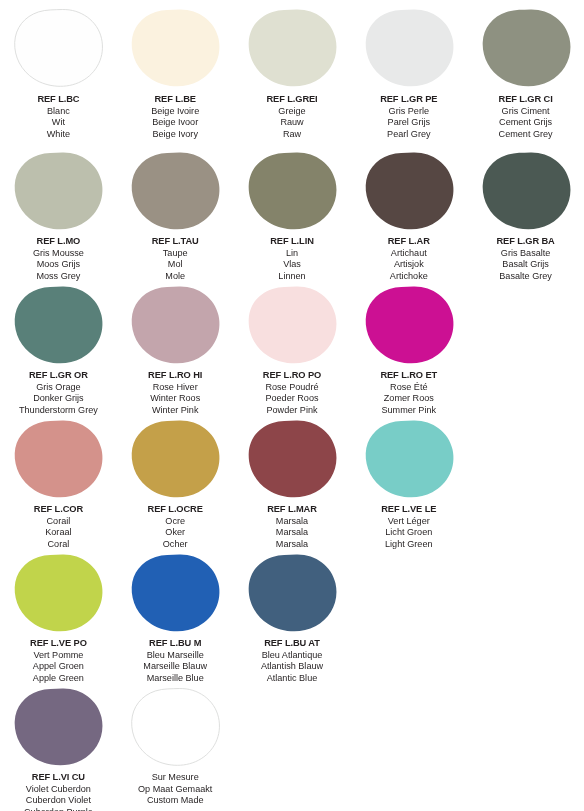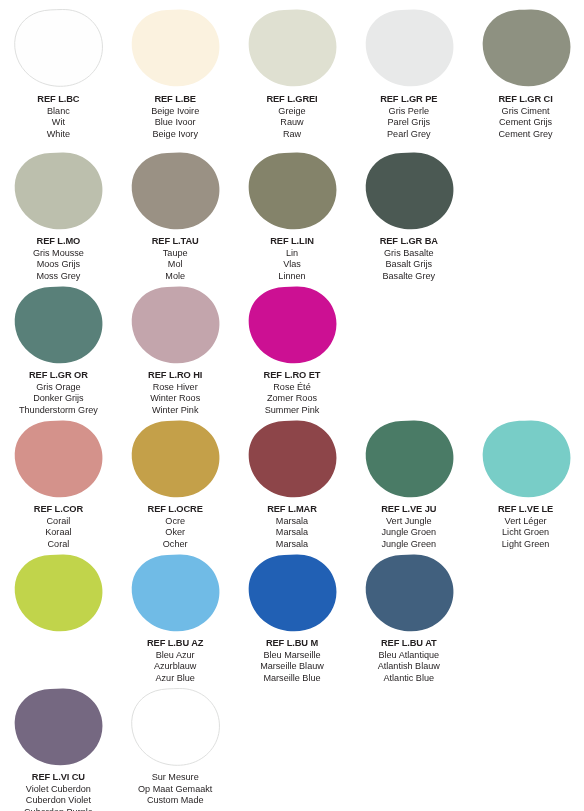--- a/index.html
+++ b/index.html
@@ -19,21 +19,21 @@
     width: 584px;
     height: 811px;
     box-sizing: border-box;
     padding: 6px 0 0 0;
   }
   .row {
     display: flex;
     width: 584px;
     height: 134px;
   }
-  .row.row-first { height: 144px; }
+  .row.row-first { height: 144px; justify-content: flex-end; }
   .cell {
     width: 116.8px;
     display: flex;
     flex-direction: column;
     align-items: center;
     box-sizing: border-box;
   }
   .swatch-wrap {
     width: 100px;
     height: 84px;
@@ -85,21 +85,21 @@
       </div>
       <div class="cell">
         <div class="swatch-wrap">
           <svg class="blob" viewBox="0 0 96 86" preserveAspectRatio="xMidYMid meet">
             <path d="M52.5,1.6 C72,1.0 89.5,13.5 93.6,31.8 C97.8,50.4 88.9,68.3 72.5,76.9 C56.8,85.1 37.0,83.2 23.0,74.4 C9.4,65.9 1.9,51.0 2.6,36.0 C3.3,20.6 13.0,8.8 27.6,4.1 C35.5,1.6 44.2,1.9 52.5,1.6 Z" fill="#fbf2df" stroke="none"></path>
           </svg>
         </div>
         <div class="labels">
           <div class="ref">REF L.BE</div>
           <div class="nm">Beige Ivoire</div>
-          <div class="nm">Blue Ivoor</div>
+          <div class="nm">Beige Ivoor</div>
           <div class="nm">Beige Ivory</div>
         </div>
       </div>
       <div class="cell">
         <div class="swatch-wrap">
           <svg class="blob" viewBox="0 0 96 86" preserveAspectRatio="xMidYMid meet">
             <path d="M52.5,1.6 C72,1.0 89.5,13.5 93.6,31.8 C97.8,50.4 88.9,68.3 72.5,76.9 C56.8,85.1 37.0,83.2 23.0,74.4 C9.4,65.9 1.9,51.0 2.6,36.0 C3.3,20.6 13.0,8.8 27.6,4.1 C35.5,1.6 44.2,1.9 52.5,1.6 Z" fill="#dfe0d1" stroke="none"></path>
           </svg>
         </div>
         <div class="labels">
@@ -172,20 +172,33 @@
         <div class="labels">
           <div class="ref">REF L.LIN</div>
           <div class="nm">Lin</div>
           <div class="nm">Vlas</div>
           <div class="nm">Linnen</div>
         </div>
       </div>
       <div class="cell">
         <div class="swatch-wrap">
           <svg class="blob" viewBox="0 0 96 86" preserveAspectRatio="xMidYMid meet">
+            <path d="M52.5,1.6 C72,1.0 89.5,13.5 93.6,31.8 C97.8,50.4 88.9,68.3 72.5,76.9 C56.8,85.1 37.0,83.2 23.0,74.4 C9.4,65.9 1.9,51.0 2.6,36.0 C3.3,20.6 13.0,8.8 27.6,4.1 C35.5,1.6 44.2,1.9 52.5,1.6 Z" fill="#564743" stroke="none"></path>
+          </svg>
+        </div>
+        <div class="labels">
+          <div class="ref">REF L.AR</div>
+          <div class="nm">Artichaut</div>
+          <div class="nm">Artisjok</div>
+          <div class="nm">Artichoke</div>
+        </div>
+      </div>
+      <div class="cell">
+        <div class="swatch-wrap">
+          <svg class="blob" viewBox="0 0 96 86" preserveAspectRatio="xMidYMid meet">
             <path d="M52.5,1.6 C72,1.0 89.5,13.5 93.6,31.8 C97.8,50.4 88.9,68.3 72.5,76.9 C56.8,85.1 37.0,83.2 23.0,74.4 C9.4,65.9 1.9,51.0 2.6,36.0 C3.3,20.6 13.0,8.8 27.6,4.1 C35.5,1.6 44.2,1.9 52.5,1.6 Z" fill="#4b5953" stroke="none"></path>
           </svg>
         </div>
         <div class="labels">
           <div class="ref">REF L.GR BA</div>
           <div class="nm">Gris Basalte</div>
           <div class="nm">Basalt Grijs</div>
           <div class="nm">Basalte Grey</div>
         </div>
       </div>
@@ -213,20 +226,33 @@
         <div class="labels">
           <div class="ref">REF L.RO HI</div>
           <div class="nm">Rose Hiver</div>
           <div class="nm">Winter Roos</div>
           <div class="nm">Winter Pink</div>
         </div>
       </div>
       <div class="cell">
         <div class="swatch-wrap">
           <svg class="blob" viewBox="0 0 96 86" preserveAspectRatio="xMidYMid meet">
+            <path d="M52.5,1.6 C72,1.0 89.5,13.5 93.6,31.8 C97.8,50.4 88.9,68.3 72.5,76.9 C56.8,85.1 37.0,83.2 23.0,74.4 C9.4,65.9 1.9,51.0 2.6,36.0 C3.3,20.6 13.0,8.8 27.6,4.1 C35.5,1.6 44.2,1.9 52.5,1.6 Z" fill="#f8dfdf" stroke="none"></path>
+          </svg>
+        </div>
+        <div class="labels">
+          <div class="ref">REF L.RO PO</div>
+          <div class="nm">Rose Poudré</div>
+          <div class="nm">Poeder Roos</div>
+          <div class="nm">Powder Pink</div>
+        </div>
+      </div>
+      <div class="cell">
+        <div class="swatch-wrap">
+          <svg class="blob" viewBox="0 0 96 86" preserveAspectRatio="xMidYMid meet">
             <path d="M52.5,1.6 C72,1.0 89.5,13.5 93.6,31.8 C97.8,50.4 88.9,68.3 72.5,76.9 C56.8,85.1 37.0,83.2 23.0,74.4 C9.4,65.9 1.9,51.0 2.6,36.0 C3.3,20.6 13.0,8.8 27.6,4.1 C35.5,1.6 44.2,1.9 52.5,1.6 Z" fill="#cc1093" stroke="none"></path>
           </svg>
         </div>
         <div class="labels">
           <div class="ref">REF L.RO ET</div>
           <div class="nm">Rose Été</div>
           <div class="nm">Zomer Roos</div>
           <div class="nm">Summer Pink</div>
         </div>
       </div>
@@ -267,63 +293,43 @@
         <div class="labels">
           <div class="ref">REF L.MAR</div>
           <div class="nm">Marsala</div>
           <div class="nm">Marsala</div>
           <div class="nm">Marsala</div>
         </div>
       </div>
       <div class="cell">
         <div class="swatch-wrap">
           <svg class="blob" viewBox="0 0 96 86" preserveAspectRatio="xMidYMid meet">
-            <path d="M52.5,1.6 C72,1.0 89.5,13.5 93.6,31.8 C97.8,50.4 88.9,68.3 72.5,76.9 C56.8,85.1 37.0,83.2 23.0,74.4 C9.4,65.9 1.9,51.0 2.6,36.0 C3.3,20.6 13.0,8.8 27.6,4.1 C35.5,1.6 44.2,1.9 52.5,1.6 Z" fill="#4a7b66" stroke="none"></path>
-          </svg>
-        </div>
-        <div class="labels">
-          <div class="ref">REF L.VE JU</div>
-          <div class="nm">Vert Jungle</div>
-          <div class="nm">Jungle Groen</div>
-          <div class="nm">Jungle Green</div>
-        </div>
-      </div>
-      <div class="cell">
-        <div class="swatch-wrap">
-          <svg class="blob" viewBox="0 0 96 86" preserveAspectRatio="xMidYMid meet">
             <path d="M52.5,1.6 C72,1.0 89.5,13.5 93.6,31.8 C97.8,50.4 88.9,68.3 72.5,76.9 C56.8,85.1 37.0,83.2 23.0,74.4 C9.4,65.9 1.9,51.0 2.6,36.0 C3.3,20.6 13.0,8.8 27.6,4.1 C35.5,1.6 44.2,1.9 52.5,1.6 Z" fill="#78cdc7" stroke="none"></path>
           </svg>
         </div>
         <div class="labels">
           <div class="ref">REF L.VE LE</div>
           <div class="nm">Vert Léger</div>
           <div class="nm">Licht Groen</div>
           <div class="nm">Light Green</div>
         </div>
       </div>
     </div>
     <div class="row">
       <div class="cell">
         <div class="swatch-wrap">
           <svg class="blob" viewBox="0 0 96 86" preserveAspectRatio="xMidYMid meet">
             <path d="M52.5,1.6 C72,1.0 89.5,13.5 93.6,31.8 C97.8,50.4 88.9,68.3 72.5,76.9 C56.8,85.1 37.0,83.2 23.0,74.4 C9.4,65.9 1.9,51.0 2.6,36.0 C3.3,20.6 13.0,8.8 27.6,4.1 C35.5,1.6 44.2,1.9 52.5,1.6 Z" fill="#c1d44b" stroke="none"></path>
           </svg>
         </div>
-      </div>
-      <div class="cell">
-        <div class="swatch-wrap">
-          <svg class="blob" viewBox="0 0 96 86" preserveAspectRatio="xMidYMid meet">
-            <path d="M52.5,1.6 C72,1.0 89.5,13.5 93.6,31.8 C97.8,50.4 88.9,68.3 72.5,76.9 C56.8,85.1 37.0,83.2 23.0,74.4 C9.4,65.9 1.9,51.0 2.6,36.0 C3.3,20.6 13.0,8.8 27.6,4.1 C35.5,1.6 44.2,1.9 52.5,1.6 Z" fill="#70bbe6" stroke="none"></path>
-          </svg>
-        </div>
-        <div class="labels">
-          <div class="ref">REF L.BU AZ</div>
-          <div class="nm">Bleu Azur</div>
-          <div class="nm">Azurblauw</div>
-          <div class="nm">Azur Blue</div>
+        <div class="labels">
+          <div class="ref">REF L.VE PO</div>
+          <div class="nm">Vert Pomme</div>
+          <div class="nm">Appel Groen</div>
+          <div class="nm">Apple Green</div>
         </div>
       </div>
       <div class="cell">
         <div class="swatch-wrap">
           <svg class="blob" viewBox="0 0 96 86" preserveAspectRatio="xMidYMid meet">
             <path d="M52.5,1.6 C72,1.0 89.5,13.5 93.6,31.8 C97.8,50.4 88.9,68.3 72.5,76.9 C56.8,85.1 37.0,83.2 23.0,74.4 C9.4,65.9 1.9,51.0 2.6,36.0 C3.3,20.6 13.0,8.8 27.6,4.1 C35.5,1.6 44.2,1.9 52.5,1.6 Z" fill="#2160b4" stroke="none"></path>
           </svg>
         </div>
         <div class="labels">
           <div class="ref">REF L.BU M</div>

